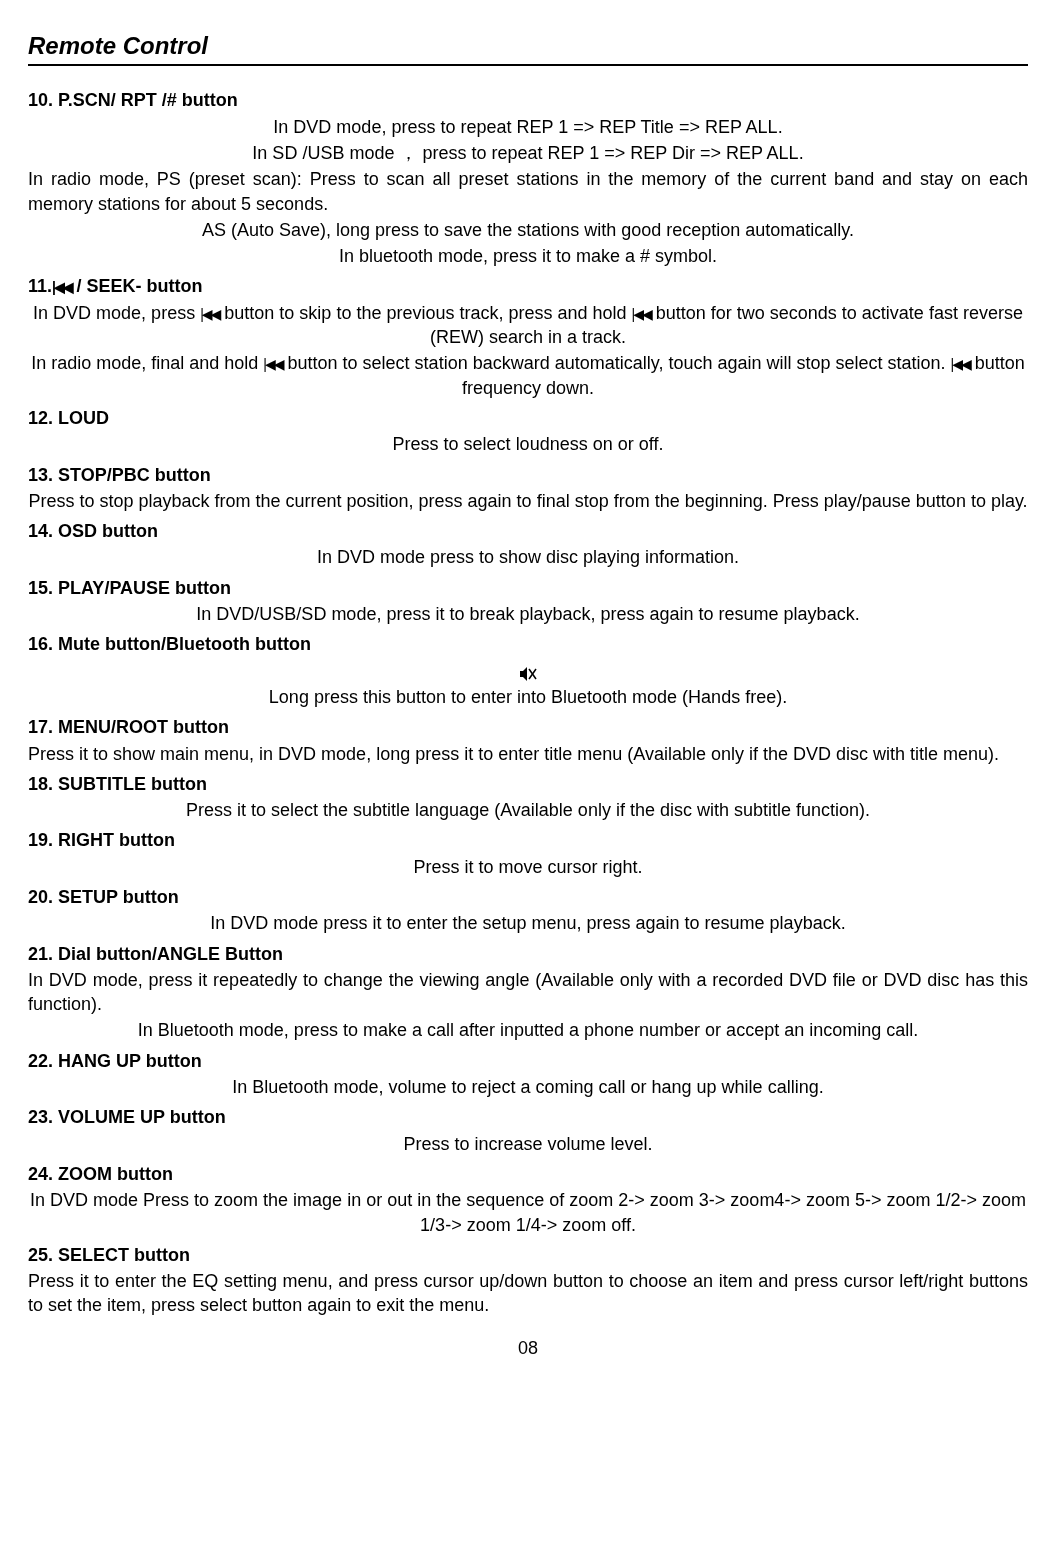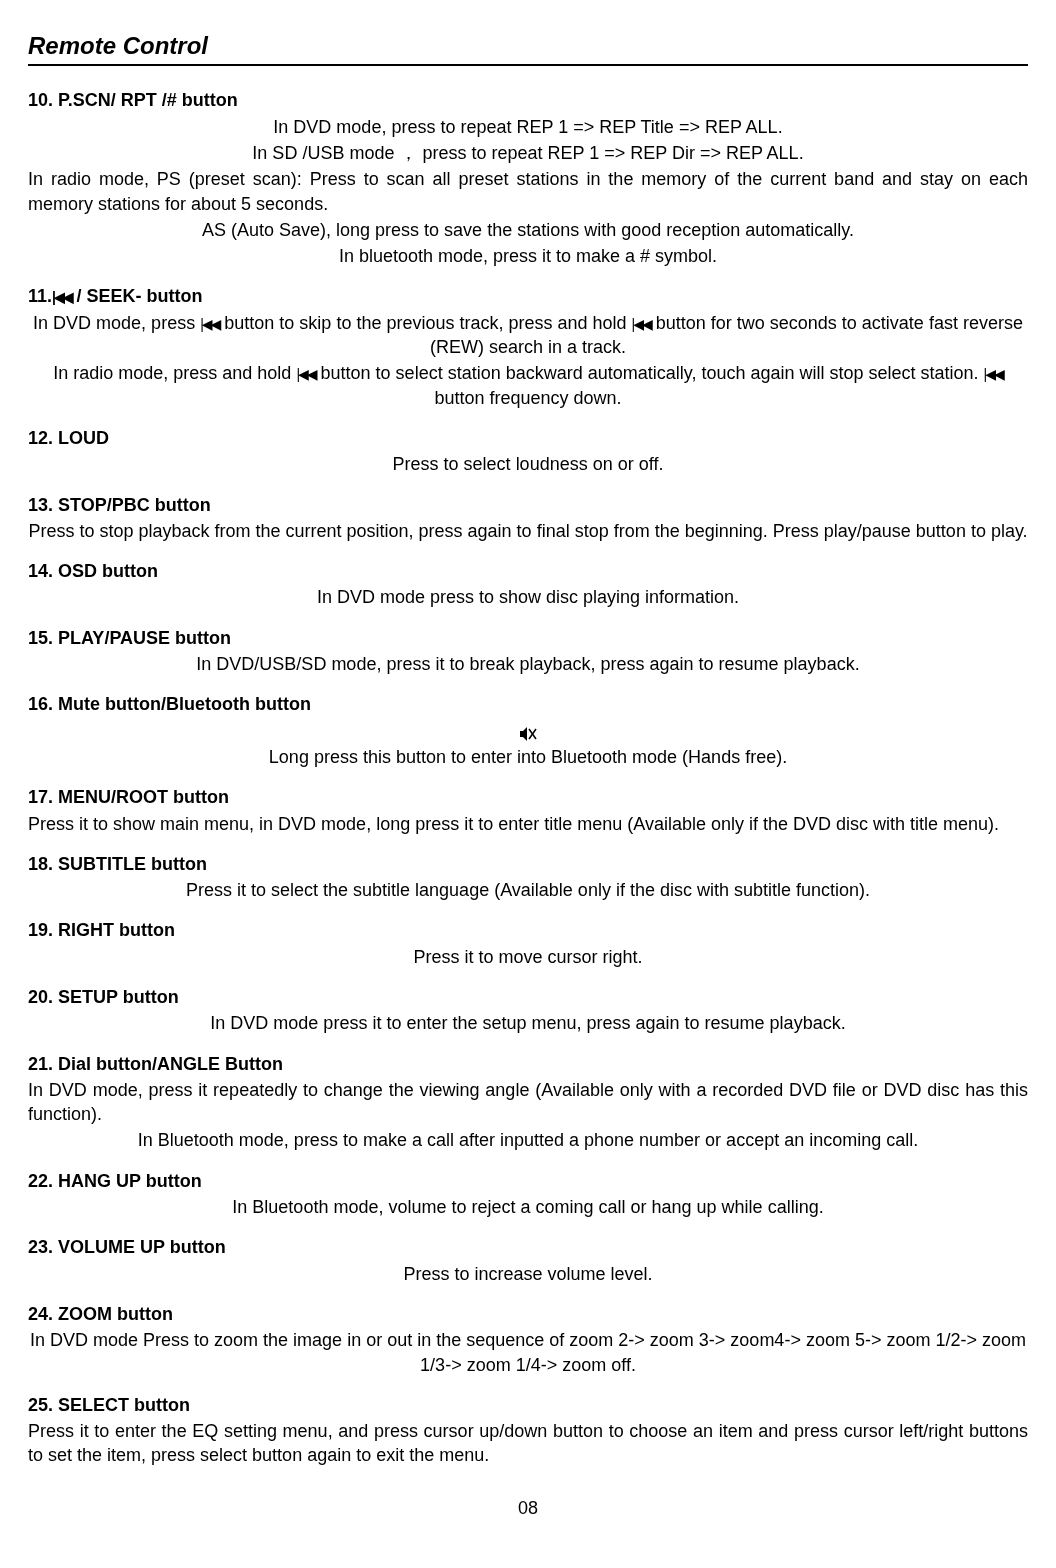--- a/index.html
+++ b/index.html
@@ -16,21 +16,21 @@
   .page-title {
     font-weight: bold;
     font-size: 24px;
     border-bottom: 2px solid #000;
     padding-bottom: 2px;
     margin-bottom: 22px;
     font-style: italic;
   }
   .section-heading {
     font-weight: bold;
-    margin-top: 16px;
+    margin-top: 6px;
     margin-bottom: 2px;
   }
   .body-text {
     margin-bottom: 2px;
     text-align: center;
   }
   .justify {
     text-align: justify;
   }
   .icon-prev {
@@ -51,21 +51,21 @@
     height: 16px;
     position: relative;
     vertical-align: middle;
   }
   .icon-mute svg {
     width: 18px;
     height: 16px;
   }
   .page-number {
     text-align: center;
-    margin-top: 28px;
+    margin-top: 18px;
     font-size: 18px;
   }
 </style>
 </head>
 <body>
 
 <div class="page-title">Remote Control</div>
 
 <div class="section-heading">10. P.SCN/ RPT /# button</div>
 <div class="body-text">In DVD mode, press to repeat REP 1 =&gt; REP Title =&gt; REP ALL.</div>
@@ -74,21 +74,21 @@
 <div class="body-text">AS (Auto Save), long press to save the stations with good reception automatically.</div>
 <div class="body-text">In bluetooth mode, press it to make a # symbol.</div>
 
 <div class="section-heading">
   <span>11.</span><span class="icon-prev">|◀◀</span><span> / SEEK- button</span>
 </div>
 <div class="body-text">
   <span>In DVD mode, press </span><span class="icon-prev">|◀◀</span><span> button to skip to the previous track, press and hold </span><span class="icon-prev">|◀◀</span><span> button for two seconds to activate fast reverse (REW) search in a track.</span>
 </div>
 <div class="body-text">
-  <span>In radio mode, press and hold </span><span class="icon-prev-bars">|◀◀</span><span> button to select station backward automatically, touch again will stop select station. </span><span class="icon-prev-bars">|◀◀</span><span> button frequency down.</span>
+  <span>In radio mode, final and hold </span><span class="icon-prev-bars">|◀◀</span><span> button to select station backward automatically, touch again will stop select station. </span><span class="icon-prev-bars">|◀◀</span><span> button frequency down.</span>
 </div>
 
 <div class="section-heading">12. LOUD</div>
 <div class="body-text">Press to select loudness on or off.</div>
 
 <div class="section-heading">13. STOP/PBC button</div>
 <div class="body-text">Press to stop playback from the current position, press again to final stop from the beginning. Press play/pause button to play.</div>
 
 <div class="section-heading">14. OSD button</div>
 <div class="body-text">In DVD mode press to show disc playing information.</div>

